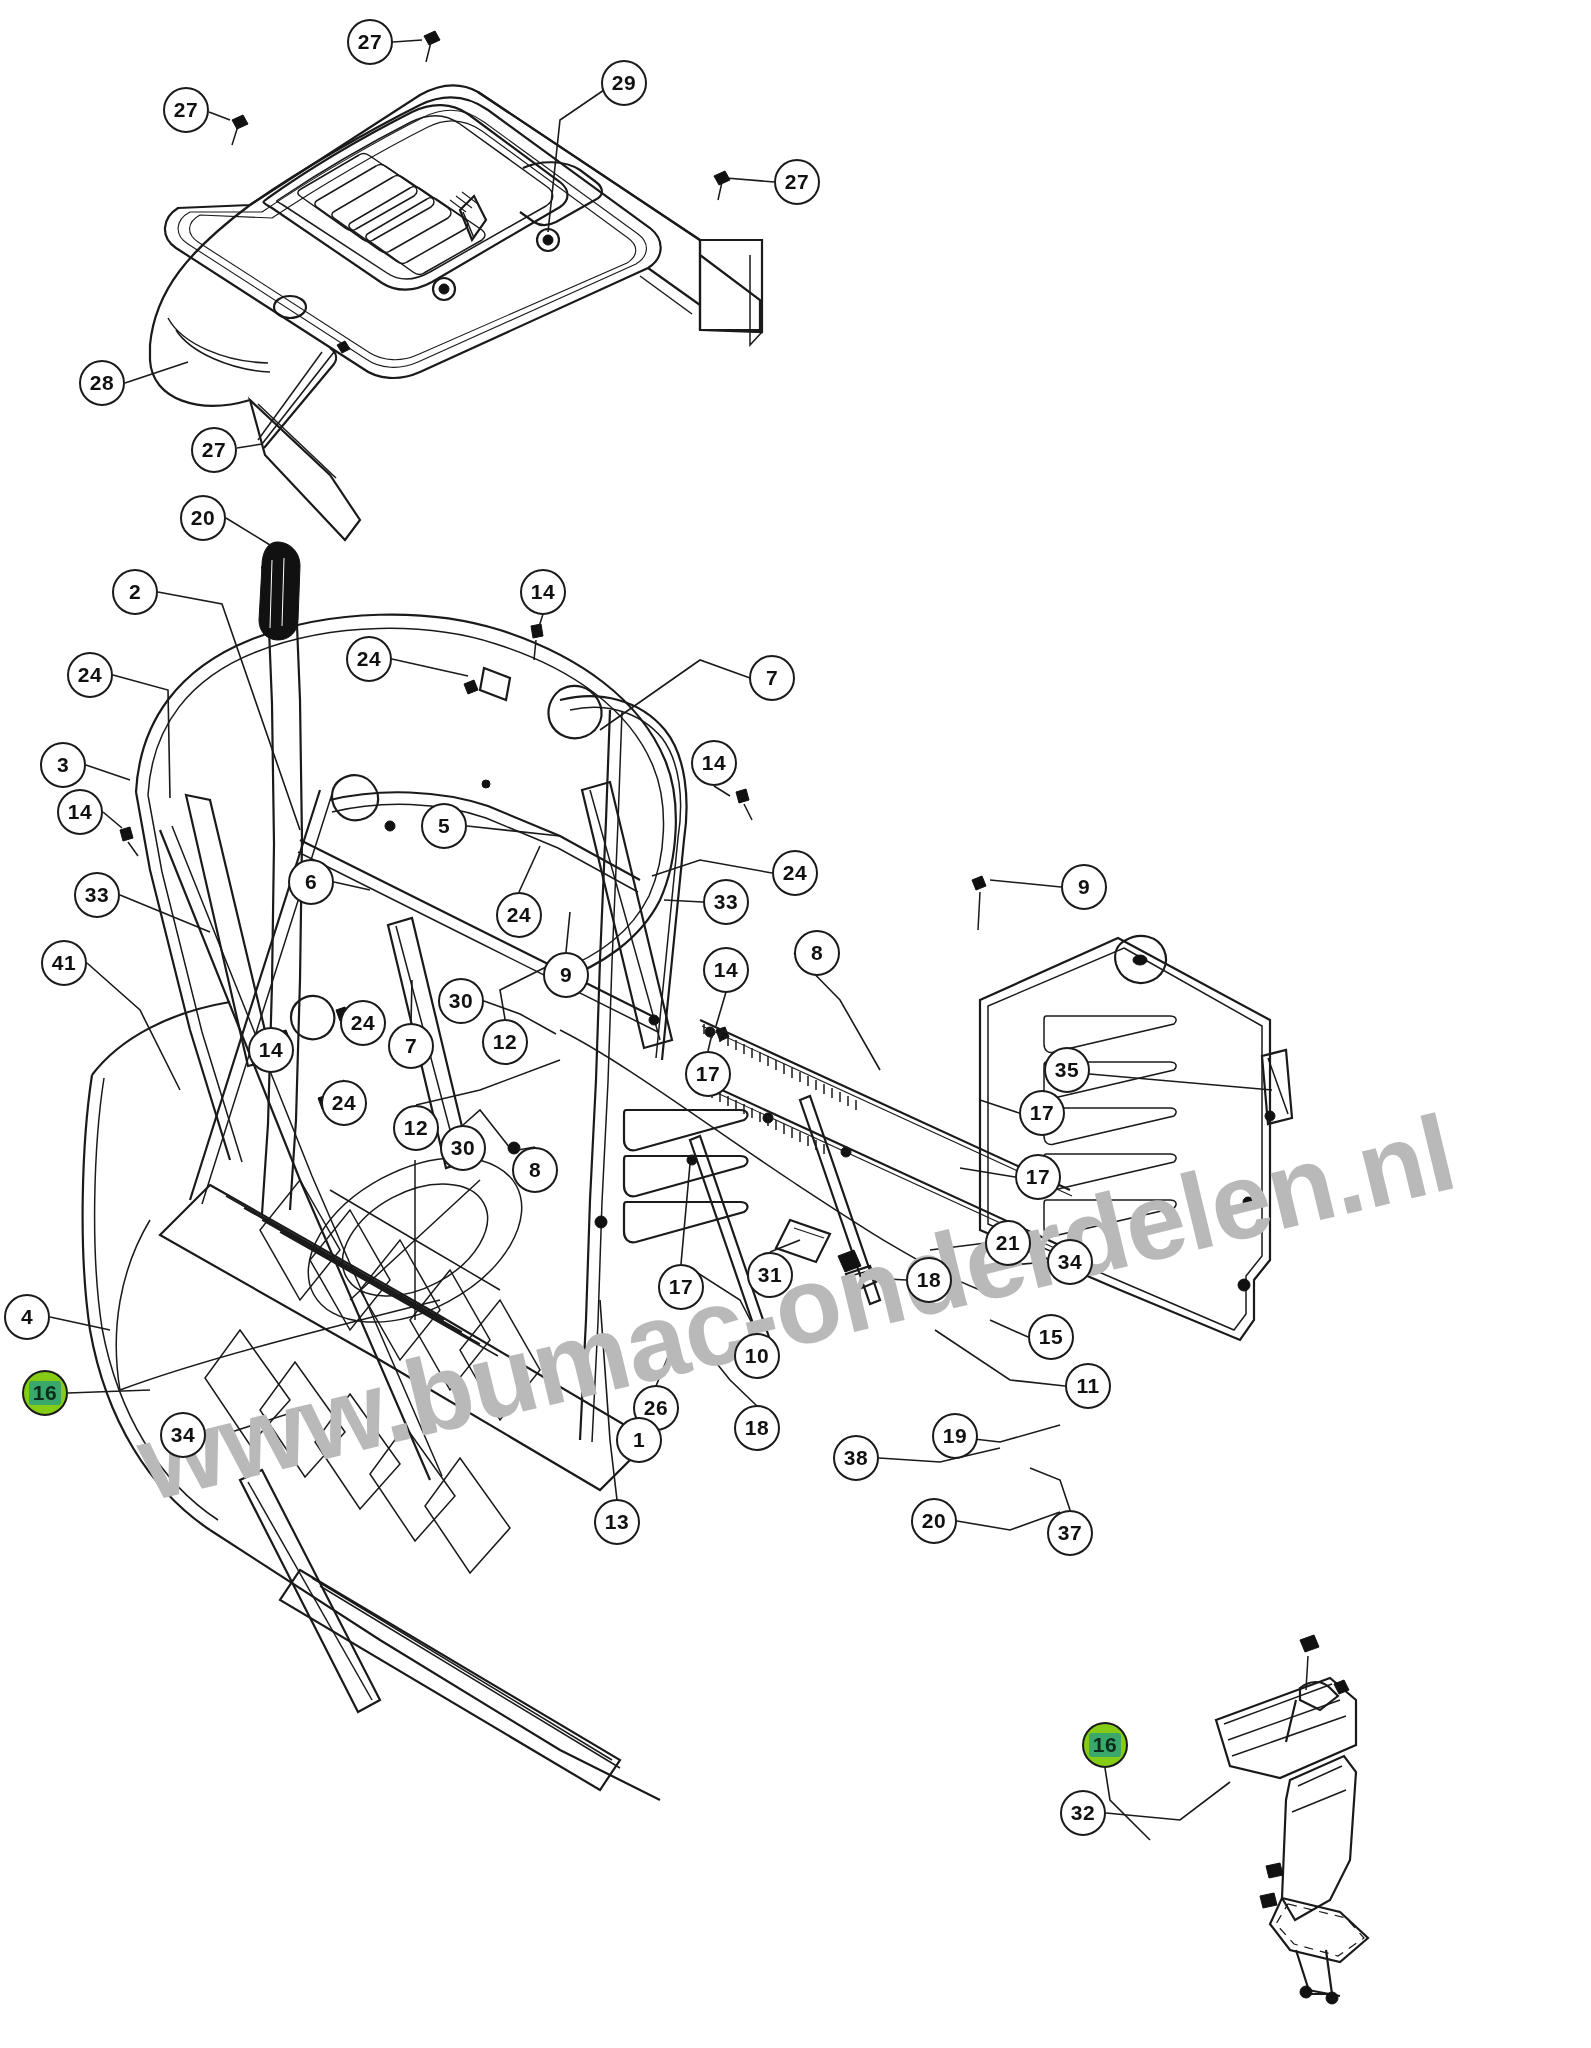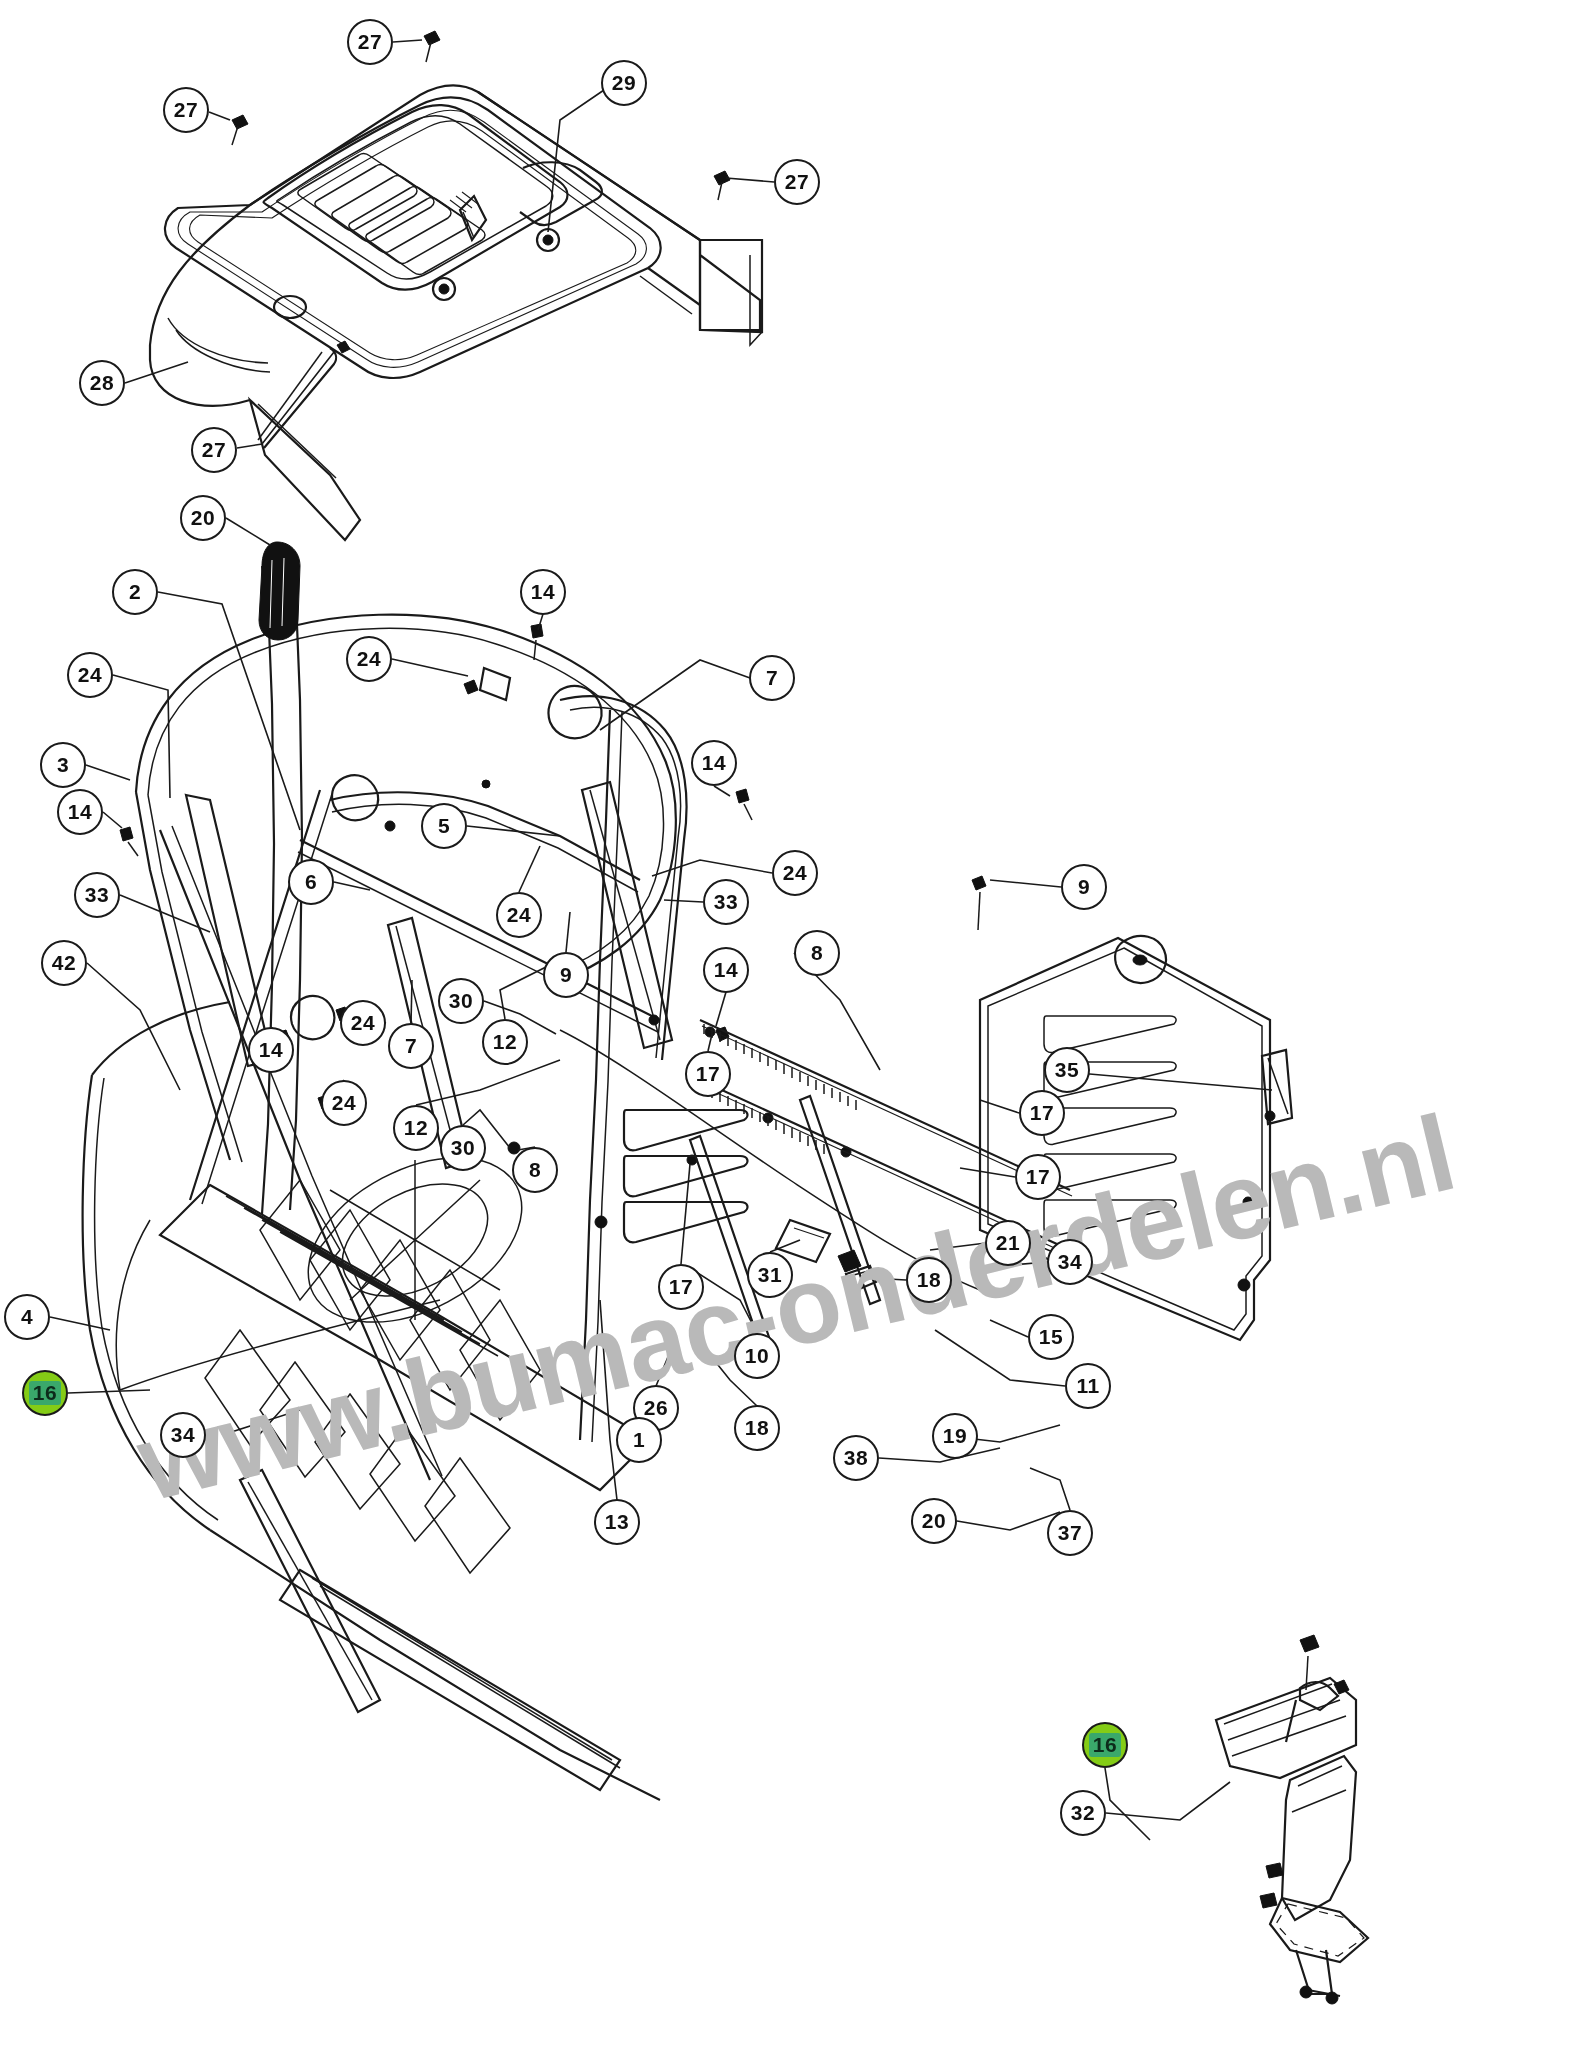--- a/index.html
+++ b/index.html
@@ -458,21 +458,21 @@
       <div class="callout" style="left: 726px; top: 902px;">
         <span class="num">33</span>
       </div>
       <div class="callout" style="left: 519px; top: 915px;">
         <span class="num">24</span>
       </div>
       <div class="callout" style="left: 817px; top: 953px;">
         <span class="num">8</span>
       </div>
       <div class="callout" style="left: 64px; top: 963px;">
-        <span class="num">42</span>
+        <span class="num">41</span>
       </div>
       <div class="callout" style="left: 566px; top: 975px;">
         <span class="num">9</span>
       </div>
       <div class="callout" style="left: 726px; top: 970px;">
         <span class="num">14</span>
       </div>
       <div class="callout" style="left: 461px; top: 1001px;">
         <span class="num">30</span>
       </div>

